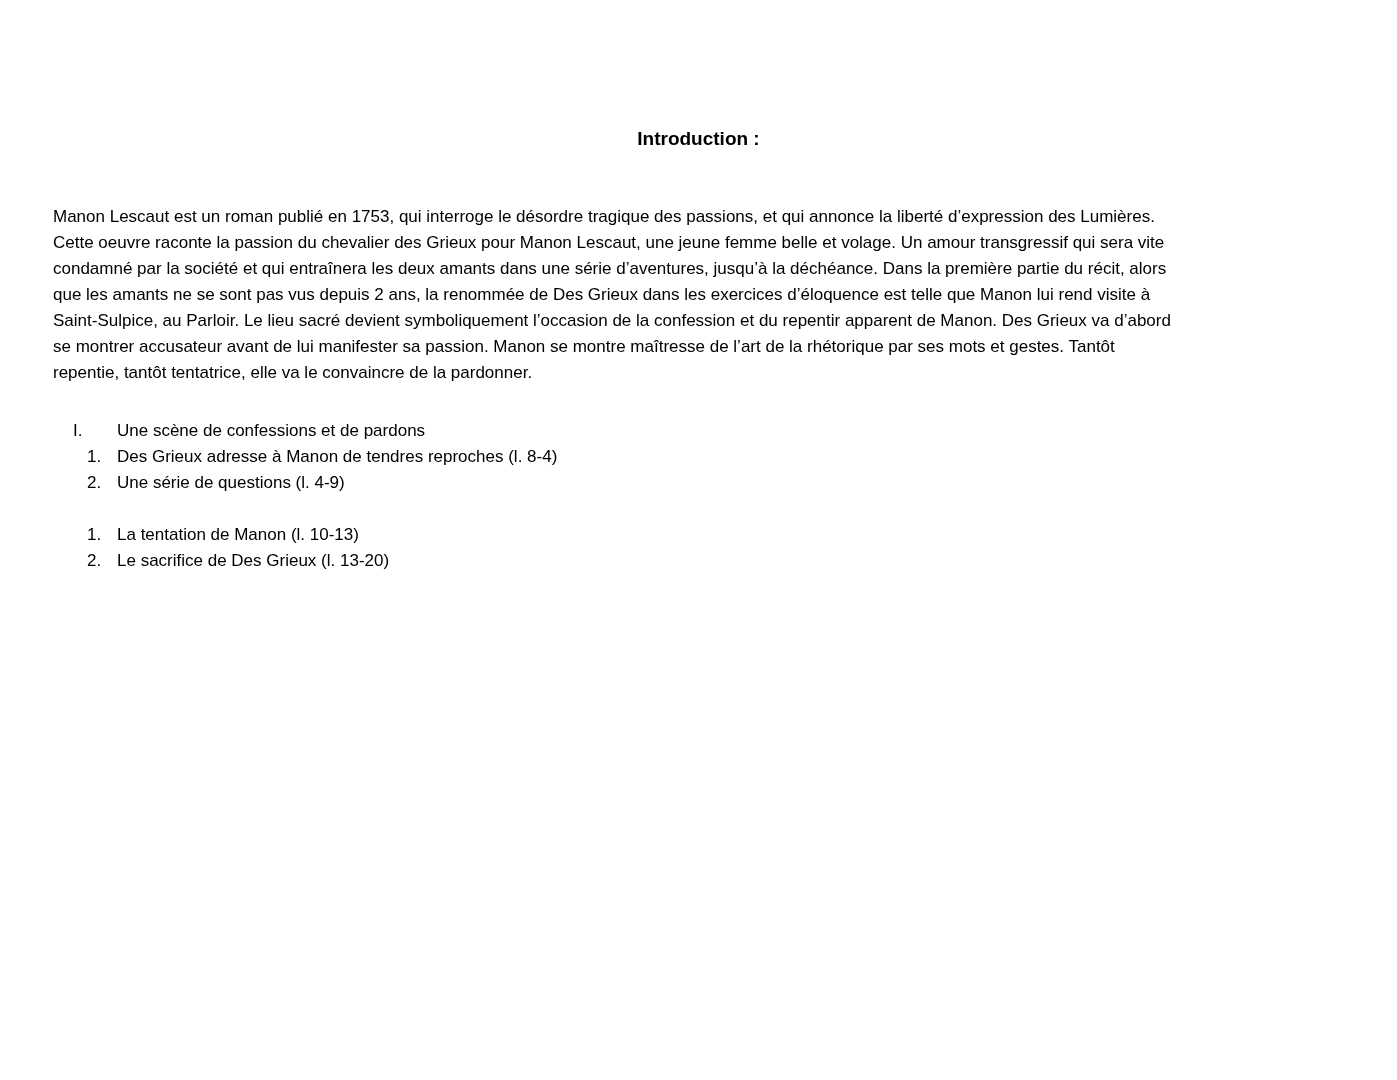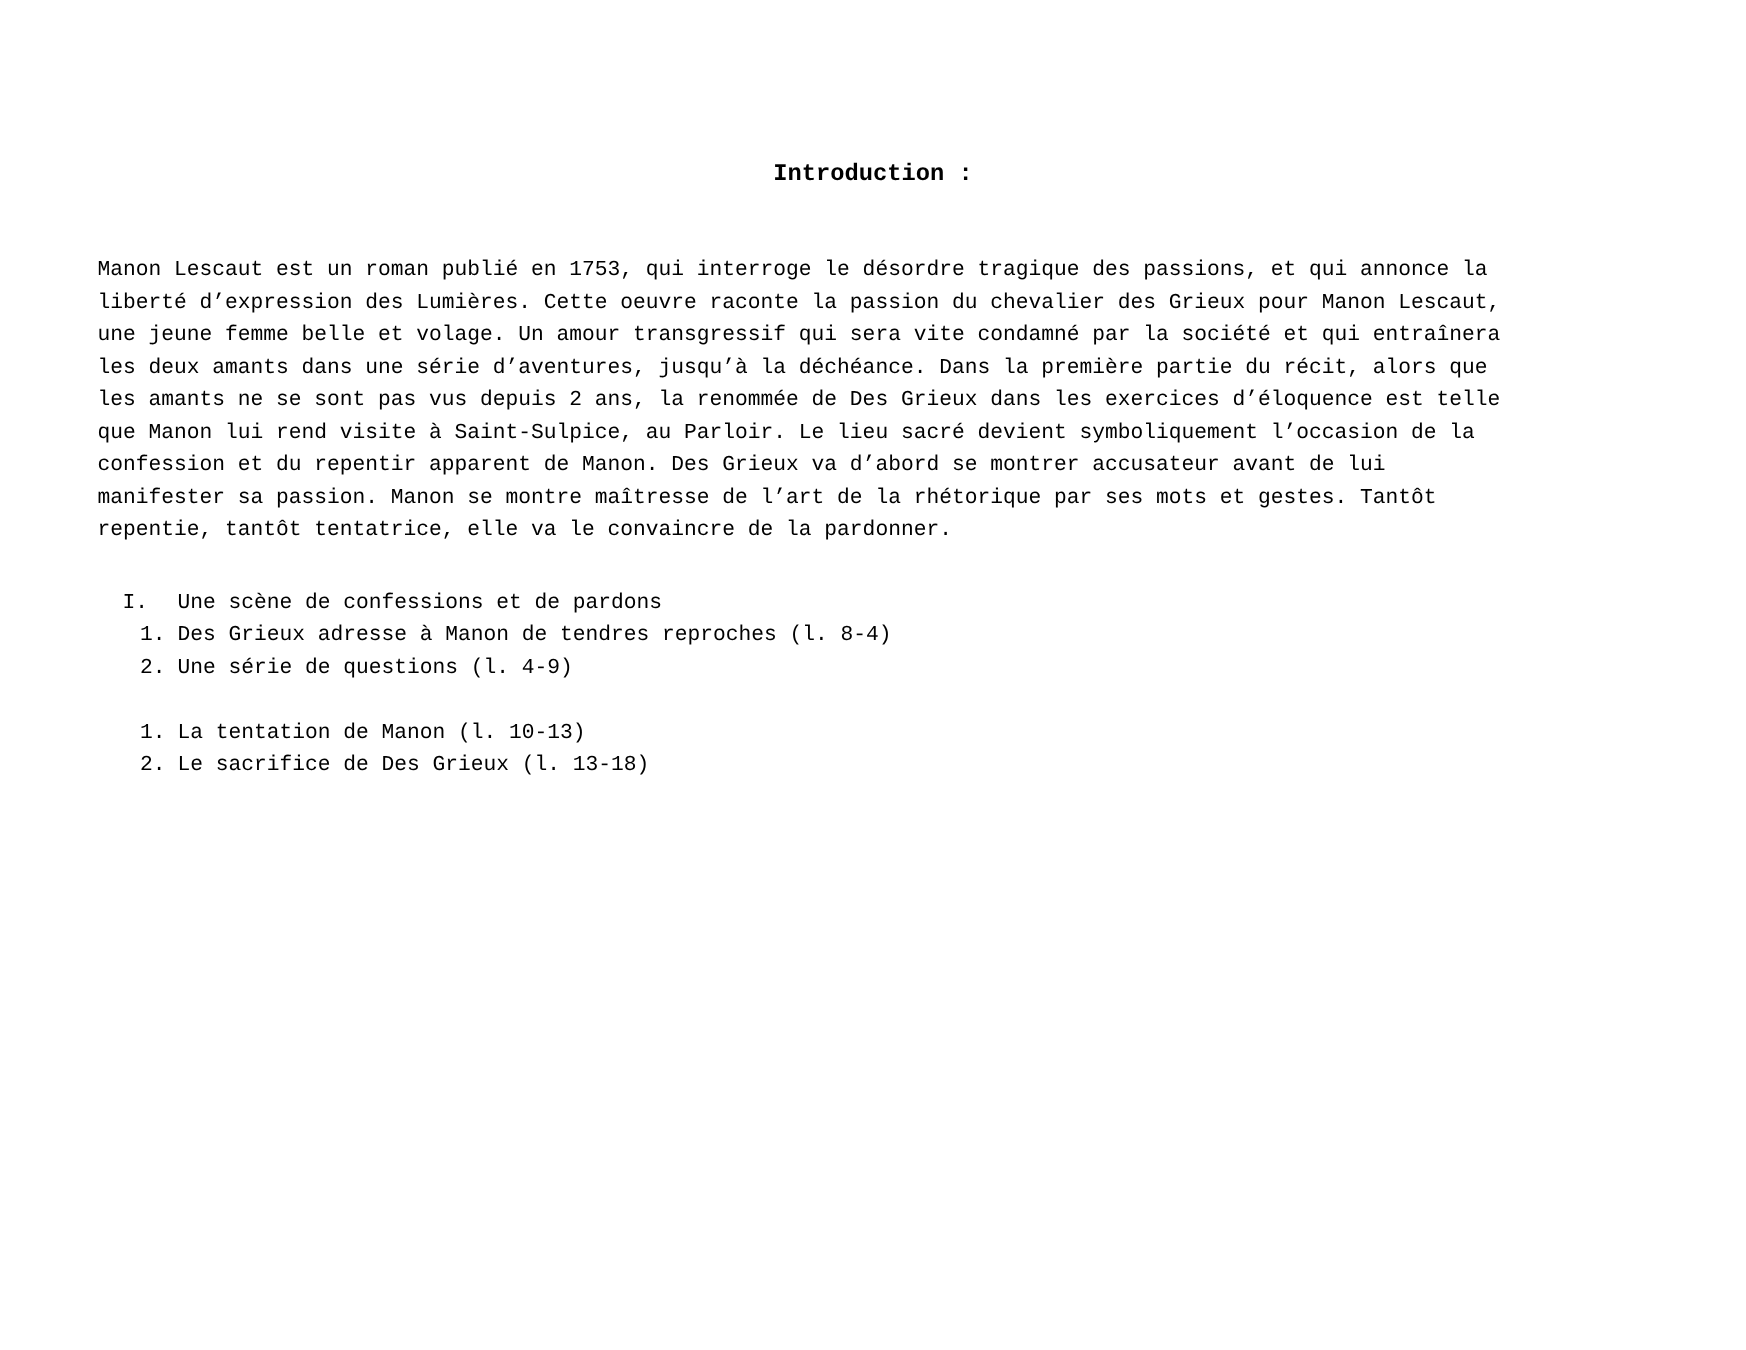--- a/index.html
+++ b/index.html
@@ -6,35 +6,35 @@
     margin: 0;
     padding: 0;
     background: #ffffff;
   }
   .page {
     position: relative;
     width: 1397px;
     height: 792px;
     background: #ffffff;
     color: #000000;
-    font-family: Liberation Mono, monospace;
+    font-family: Liberation Sans, sans-serif;
     overflow: hidden;
   }
   .doc-title {
     margin: 0;
     padding-top: 126px;
     font-size: 19px;
     line-height: 26px;
     font-weight: 700;
     text-align: center;
     color: #000000;
   }
   .content {
     width: 1131px;
-    margin-left: 78px;
+    margin-left: 53px;
     font-size: 17px;
     line-height: 26px;
     color: #000000;
   }
   .intro {
     margin: 52px 0 0 0;
   }
   .question {
     margin: 0;
   }
@@ -97,19 +97,19 @@
         </div>
       </div>
 
       <div class="outline-section">
         <div class="row">
           <span class="num item-num">1.</span>
           <span class="row-text">La tentation de Manon (l. 10-13)</span>
         </div>
         <div class="row">
           <span class="num item-num">2.</span>
-          <span class="row-text">Le sacrifice de Des Grieux (l. 13-18)</span>
+          <span class="row-text">Le sacrifice de Des Grieux (l. 13-20)</span>
         </div>
       </div>
 
     </div>
   </div>
 </div>
 
 </body></html>

